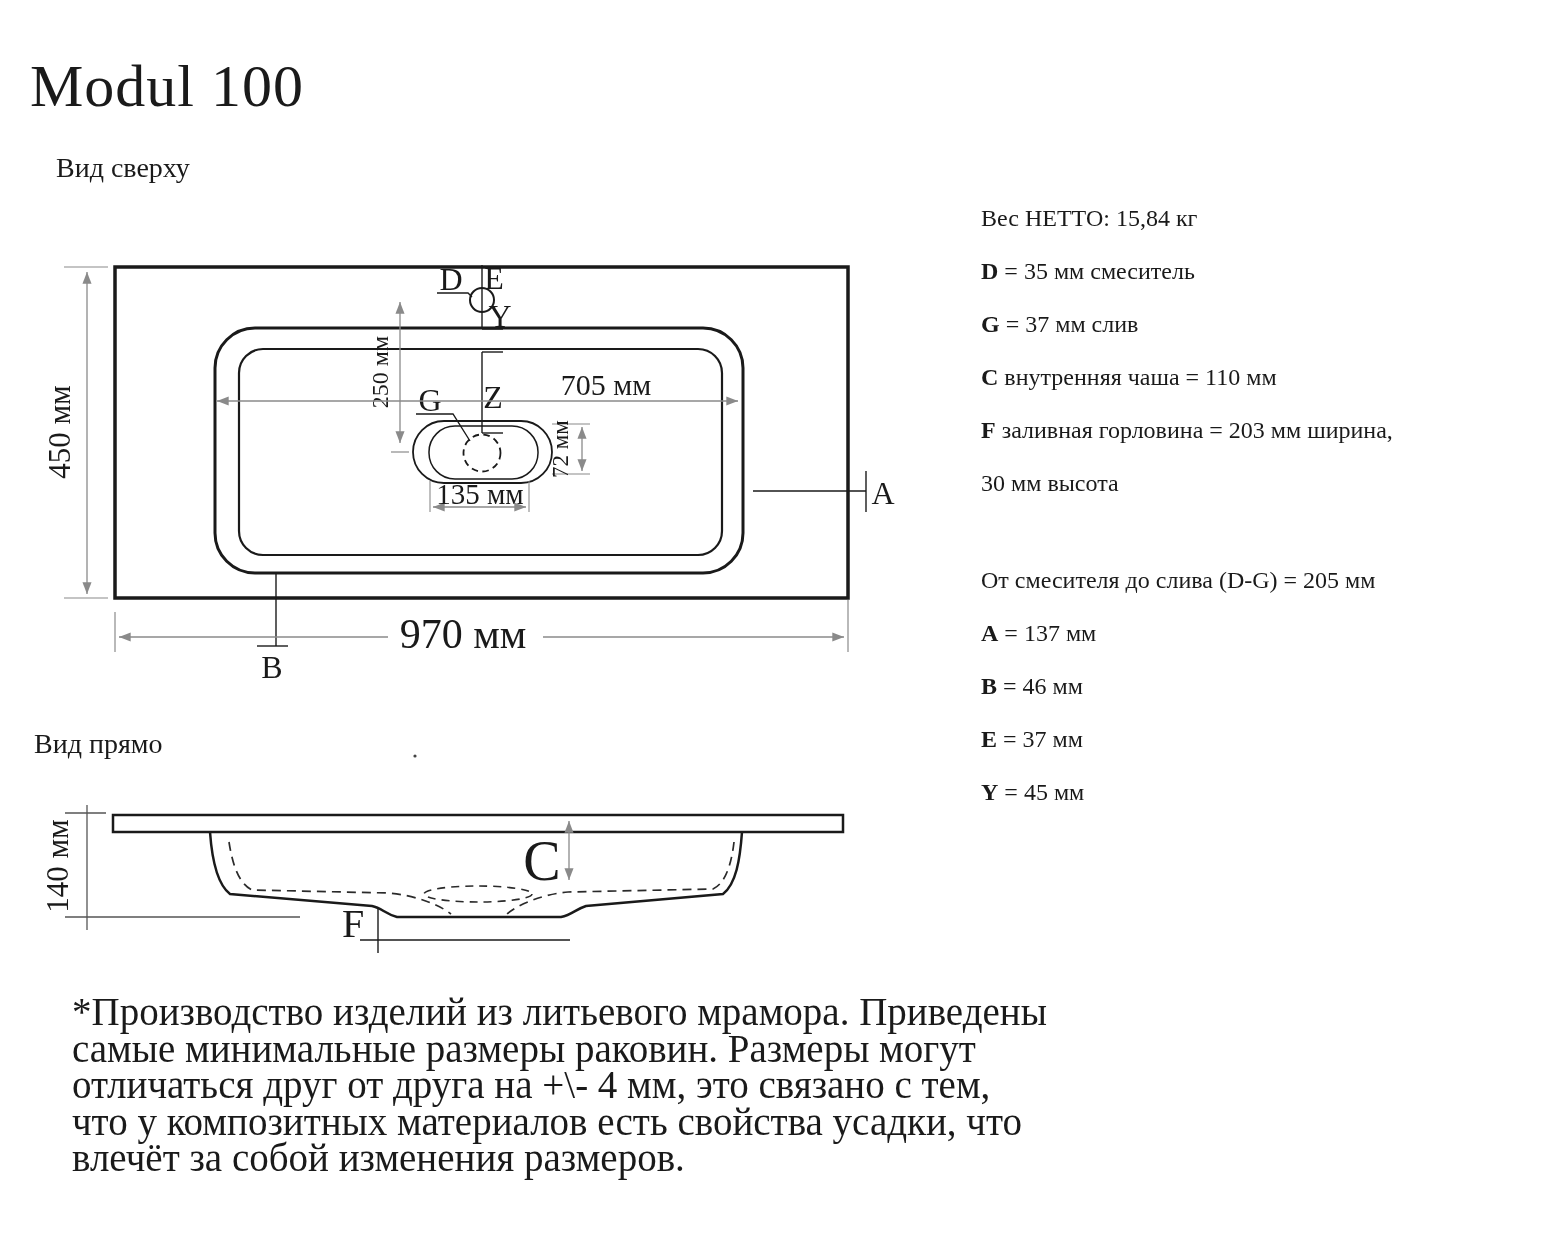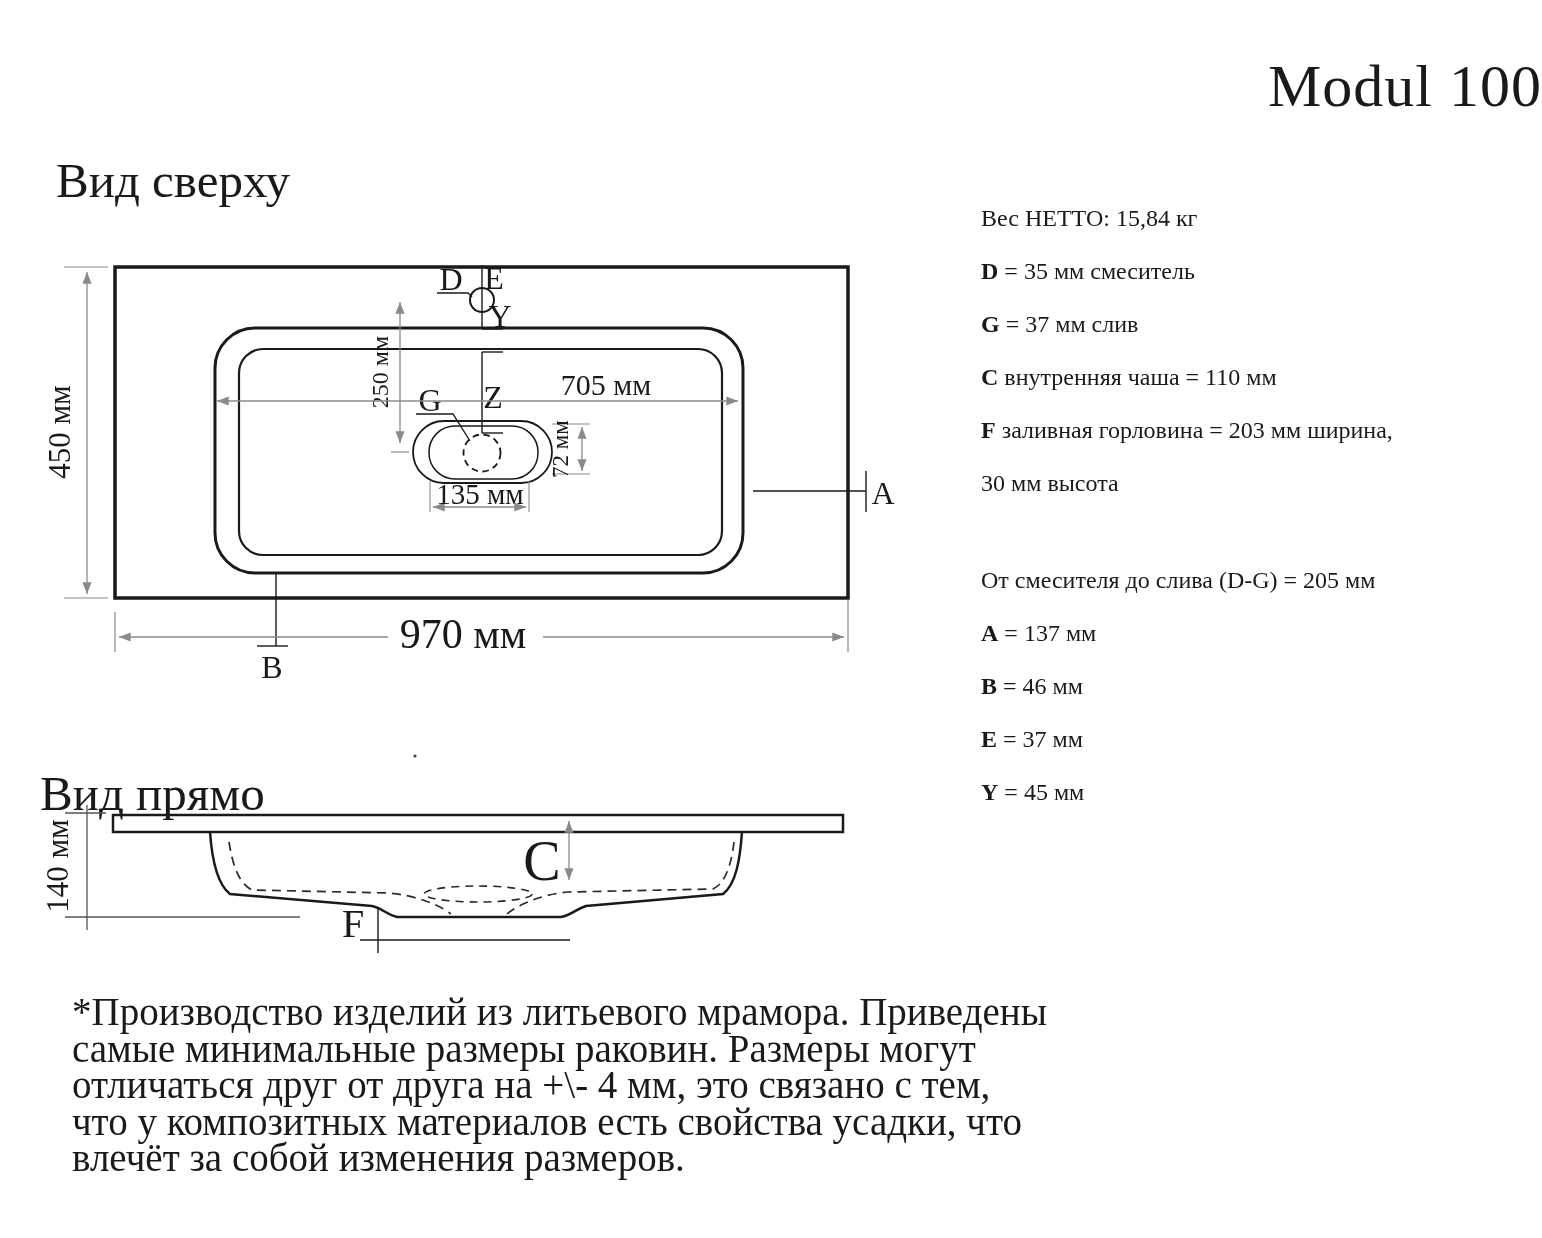--- a/index.html
+++ b/index.html
@@ -2,25 +2,25 @@
 <html><head>
 <meta charset="utf-8">
 <style>
   html,body{margin:0;padding:0;background:#ffffff;}
   .canvas{
     position:relative;width:1542px;height:1238px;background:#ffffff;
     font-family:"Liberation Serif","DejaVu Serif",serif;color:#1a1a1a;overflow:hidden;
   }
   .title{
     position:absolute;top:52px;left:0;width:100%;padding-left:30px;box-sizing:border-box;
-    text-align:right;font-size:60px;letter-spacing:1px;
+    text-align:left;font-size:60px;letter-spacing:1px;
   }
-  .view-label{position:absolute;font-size:49px;}
+  .view-label{position:absolute;font-size:28px;}
   .view-label.top{left:56px;top:152px;}
-  .view-label.front{left:40px;top:728px;margin-top:37px;}
+  .view-label.front{left:34px;top:728px;}
   .drawing-svg{position:absolute;left:0;top:0;}
   .specs{position:absolute;left:981px;top:192px;font-size:24px;}
   .spec-row{height:53px;line-height:53px;white-space:nowrap;}
   .spec-row.gap-top{margin-top:44px;}
   .spec-bold{font-weight:bold;}
   .note{position:absolute;left:72px;top:994px;width:800px;font-size:39px;line-height:36.5px;}
   .note-line{white-space:nowrap;}
   svg text{font-family:"Liberation Serif","DejaVu Serif",serif;fill:#1a1a1a;}
 </style>
 </head>

